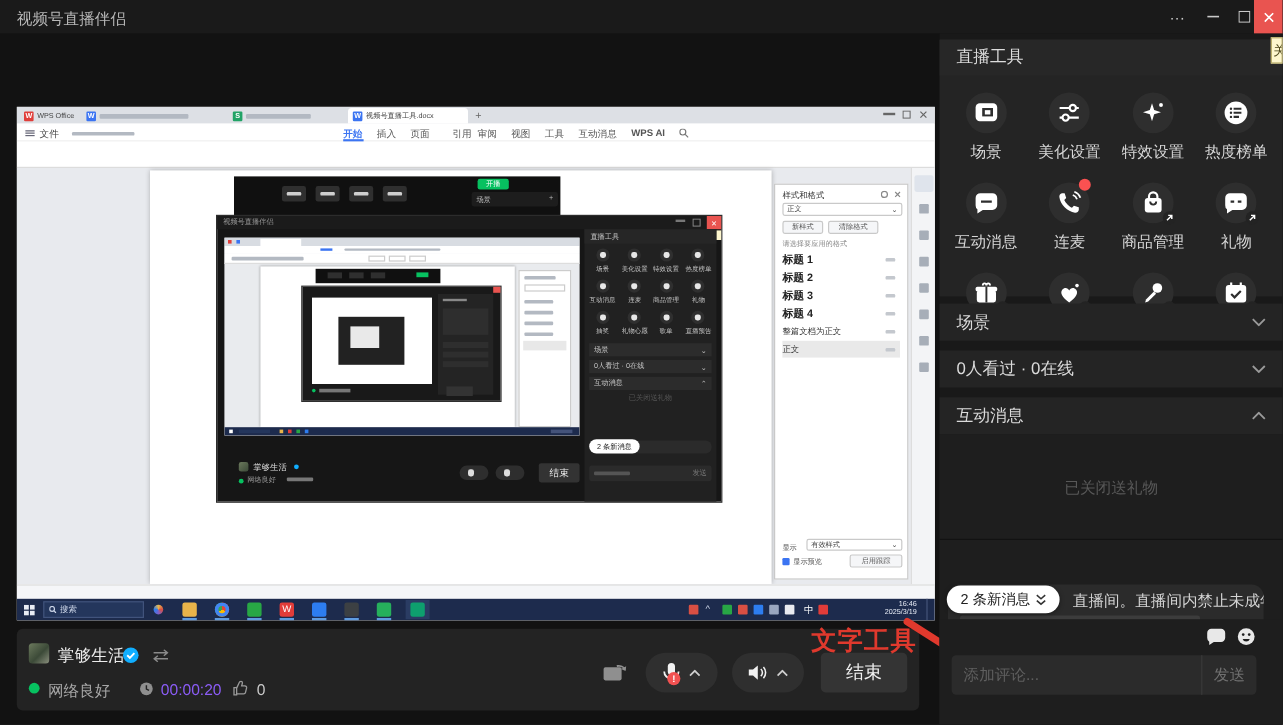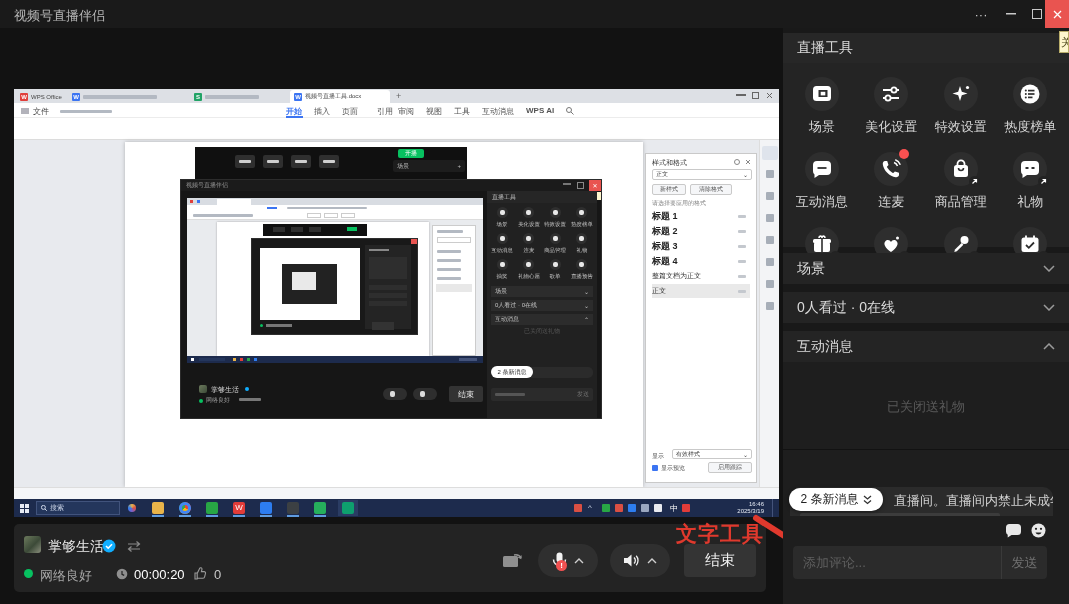--- a/index.html
+++ b/index.html
@@ -86,21 +86,21 @@
   .cmt-cover{left:783px;top:516px;width:286px;height:88px;background:#1e1e1e}
   .cmt-bar{left:793px;top:546px;width:254px;height:33px;background:#2b2b2b;border-radius:4px;display:flex}
   .cmt-input{flex:1;background:transparent;border:0;outline:0;color:#ddd;font-size:13px;padding:0 10px;font-family:"Liberation Sans",sans-serif}
   .cmt-input::placeholder{color:#5f5f5f}
   .send{width:46px;border-left:1px solid #3a3a3a;display:flex;align-items:center;justify-content:center;font-size:13px;color:#707070;cursor:pointer}
   
   .bpanel{left:14px;top:524px;width:752px;height:68px;background:#232323;border-radius:5px}
   .avatar{left:24px;top:536px;width:17px;height:17px;border-radius:3px;background:linear-gradient(135deg,#6c7a5d 0%,#3c4a38 55%,#8a8f7d 100%)}
   .acct{left:48px;top:538px;font-size:14px;color:#ebebeb}
   .net{left:40px;top:567px;font-size:13px;color:#a6a6a6}
-  .dur{left:134px;top:567px;font-size:13px;color:#ffffff}
+  .dur{left:134px;top:567px;font-size:13px;color:#8b5cf6}
   .likes{left:214px;top:567px;font-size:13px;color:#c9c9c9}
   .pillbtn{top:544px;width:60px;height:33px;background:#2f2f2f;border-radius:17px;display:flex;align-items:center;justify-content:center;gap:7px;cursor:pointer}
   .endbtn{left:684px;top:544px;width:72px;height:33px;background:#343434;border-radius:4px;color:#f0f0f0;font-size:15px;display:flex;align-items:center;justify-content:center;cursor:pointer}
   .anno{left:676px;top:520px;font-size:21px;font-weight:bold;color:#e0392d;letter-spacing:1px}
   .tooltip{left:1059px;top:31px;width:10px;height:22px;background:#fdf6cd;border:1px solid #b9ad6a;color:#4a4418;font-size:11px;overflow:hidden;display:flex;align-items:center;padding-left:1px}
   svg{display:block}
 </style>
 </head>
 <body>
 

